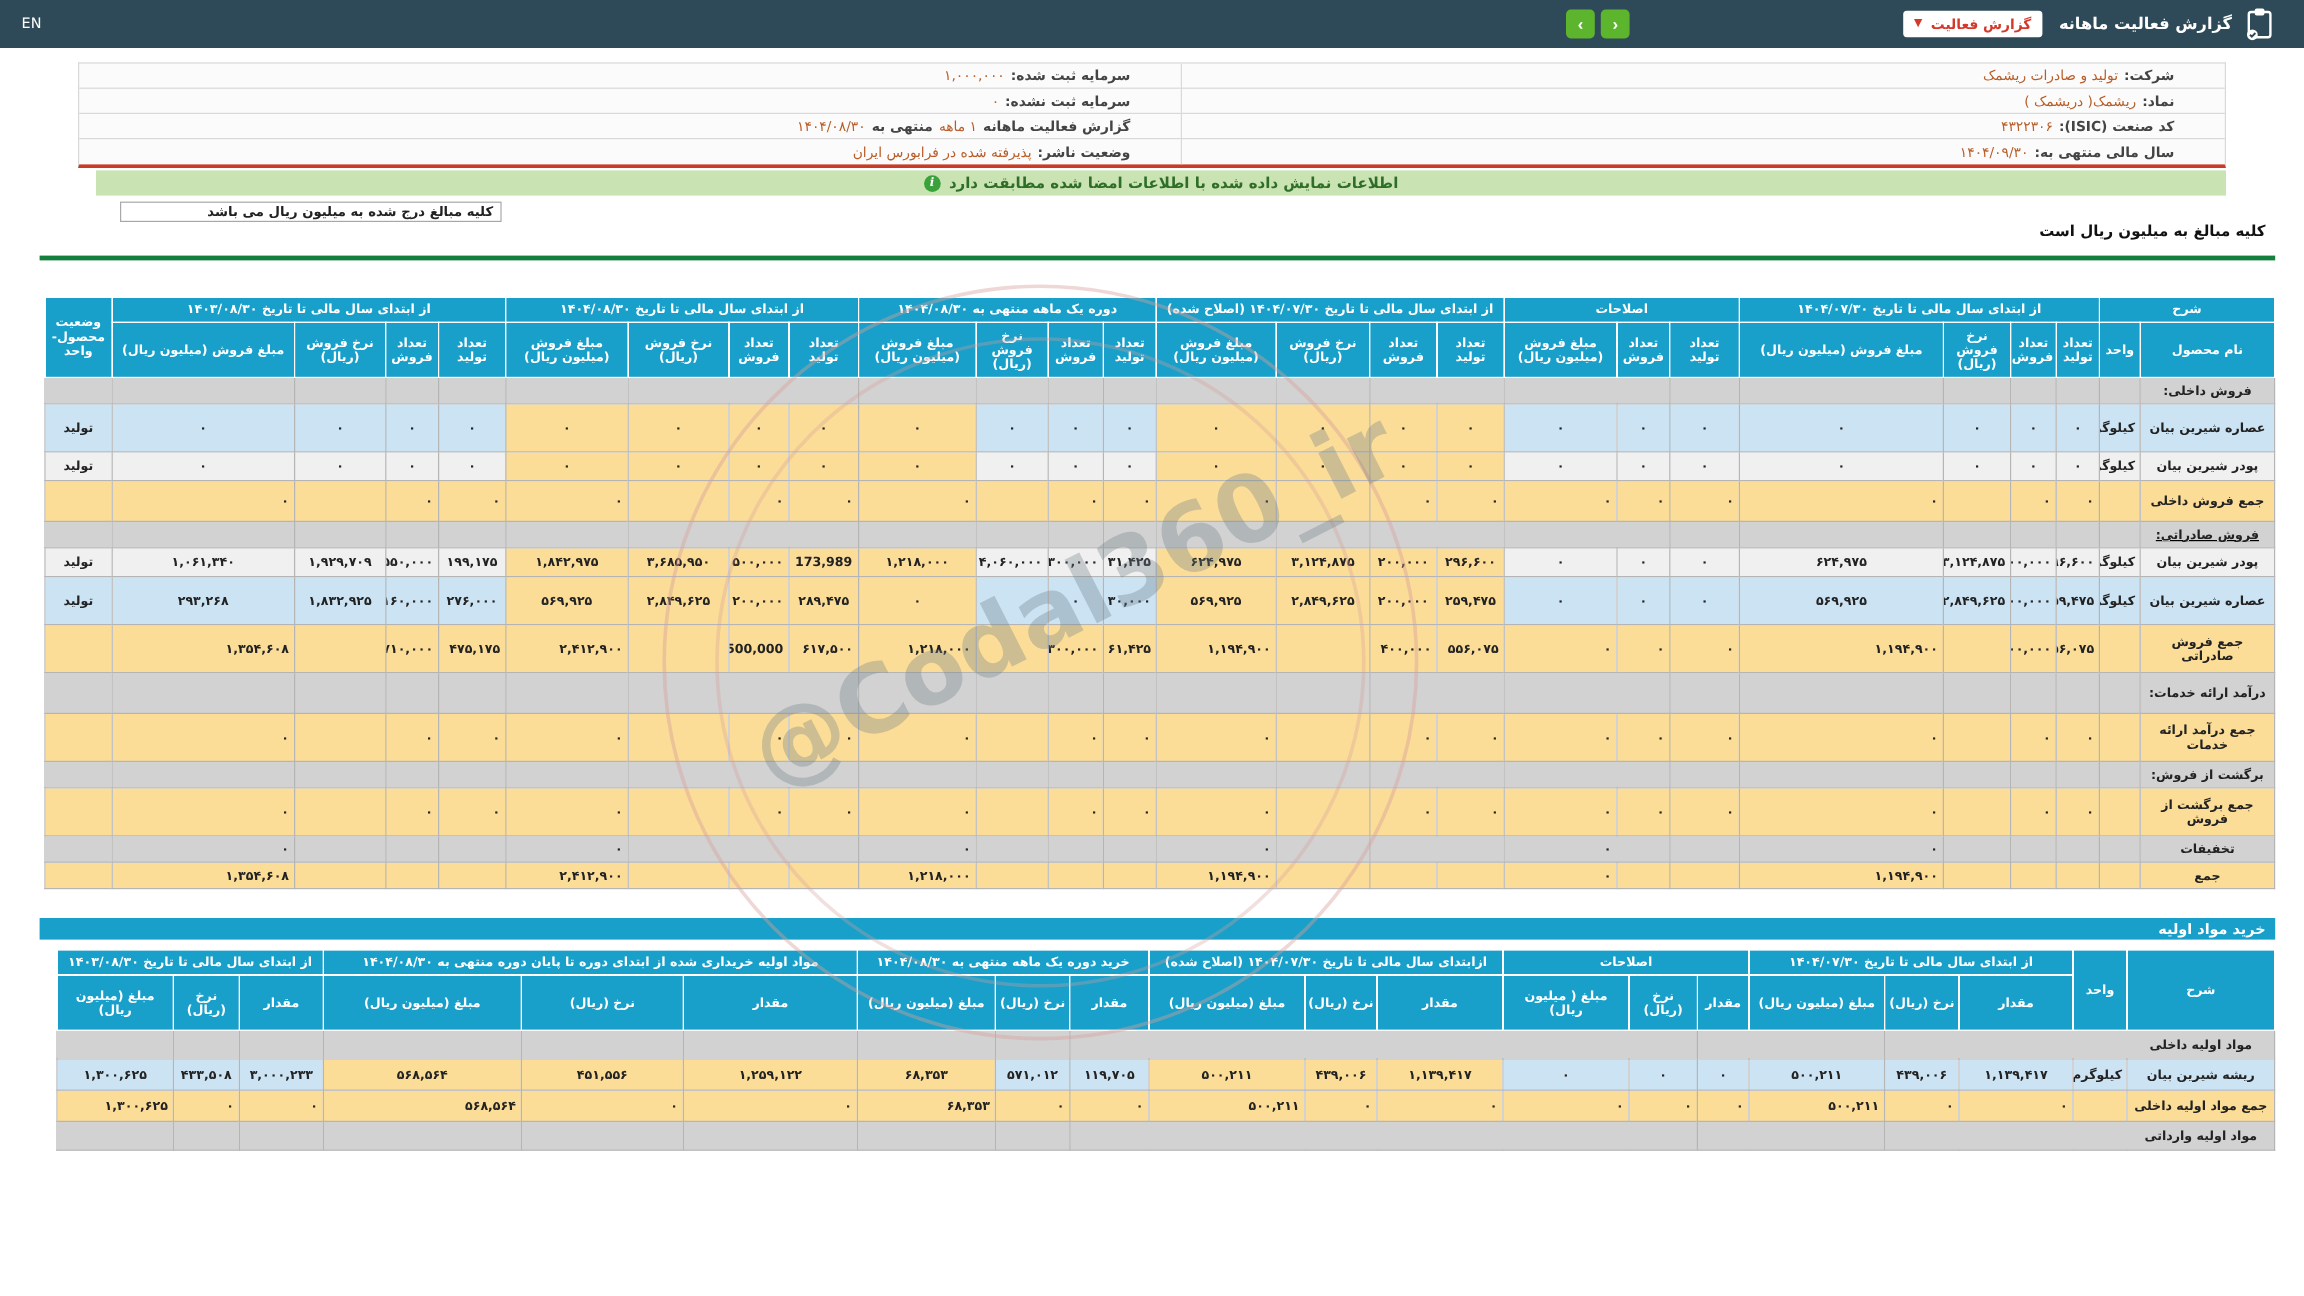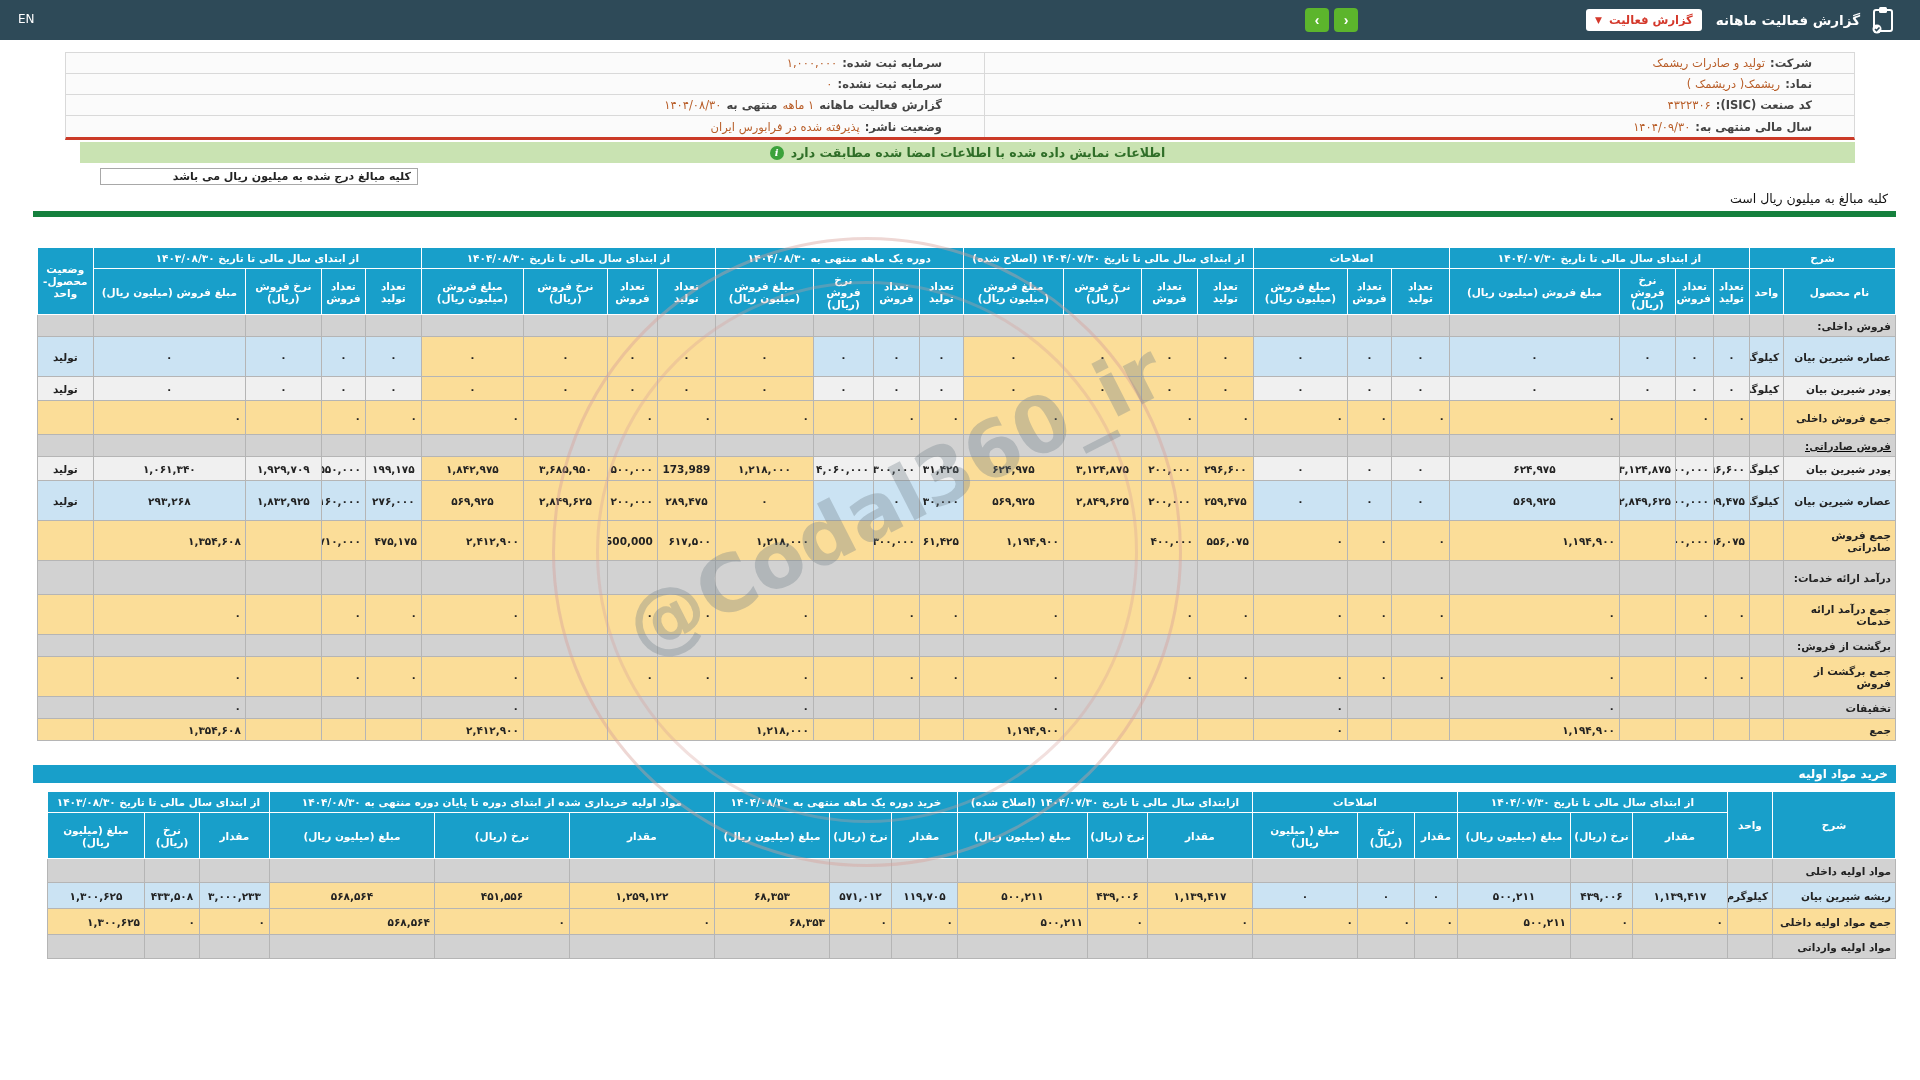--- a/index.html
+++ b/index.html
@@ -30,37 +30,37 @@
           gap:7px;font-size:12.5px;font-weight:bold;color:#2f6e28}
   .iinfo{width:14px;height:14px;border-radius:50%;background:#3ba23b;color:#fff;font-size:10px;font-style:italic;
          display:inline-flex;align-items:center;justify-content:center;font-weight:bold;font-family:"DejaVu Serif",serif}
   .notebox{width:318px;height:17px;border:1px solid #a8a8a8;margin:5px auto 0 100px;font-size:11px;font-weight:bold;
            display:flex;align-items:center;padding:0 6px;color:#222;background:#fff}
   
   .main{margin:0 24px 0 33px;position:relative}
   .bar{height:18px;background:#189fca;color:#fff;font-weight:bold;font-size:12px;display:flex;align-items:center;padding:0 8px}
   .bar1{margin-top:103px}
   .bar2{margin-top:24px}
-  .subtitle{height:32px;background:#fff;border-bottom:6px solid #15803d;display:flex;align-items:center;
-            padding:0 8px;font-weight:normal;font-size:12.5px;color:#111}
+  .subtitle{height:32px;background:#fff;border-bottom:4px solid #15803d;display:flex;align-items:flex-start;
+            padding:0 8px;font-weight:bold;font-size:12.5px;color:#111}
   
   table.grid{border-collapse:collapse;table-layout:fixed;margin-top:30px}
   #t2-mount table.grid{margin-top:8px}
   .grid th{background:#189fca;color:#fff;border:1px solid #fff;font-size:10.5px;font-weight:bold;
            padding:2px 2px;text-align:center;vertical-align:middle;overflow:hidden}
   .grid tr.gh th{height:21px}
   .grid tr.sh th{height:46px}
   .grid td{border:1px solid #b5b5b5;font-size:10.5px;font-weight:bold;padding:3px 4px;color:#222;
            height:18px;vertical-align:middle;overflow:hidden}
   .c-sb{background:#cbe3f3}
   .c-sw{background:#f0f0f0}
   .c-yz{background:#fbdd98}
   .c-sum{background:#fbdd98}
   .c-sec{background:#d2d2d2}
-  .nm{text-align:right;padding-right:5px}
+  .nm{text-align:center;padding-right:5px}
   .ac{text-align:center}
   .ar{text-align:start}
   .num{color:#1c4f63}
   
   .wm{position:absolute;left:0;top:0;width:1920px;height:1080px;pointer-events:none;z-index:9}
   .wm-text{position:absolute;left:575px;top:455px;width:640px;text-align:center;font-size:78px;font-weight:bold;
            color:rgba(110,125,135,.33);transform:rotate(-27deg);direction:ltr;white-space:nowrap}
   .wm-c1{position:absolute;left:552px;top:237px;width:630px;height:630px;border:3px solid rgba(214,160,152,.42);border-radius:50%}
   .wm-c2{position:absolute;left:596px;top:281px;width:542px;height:542px;border:3px solid rgba(214,160,152,.32);border-radius:50%}
 </style>

